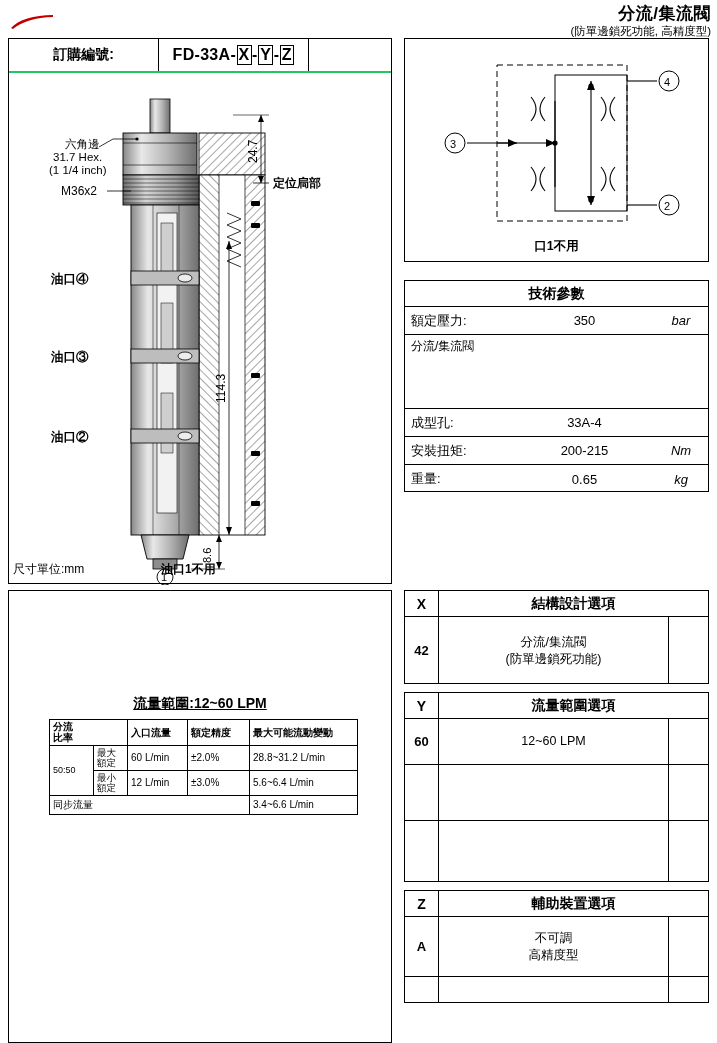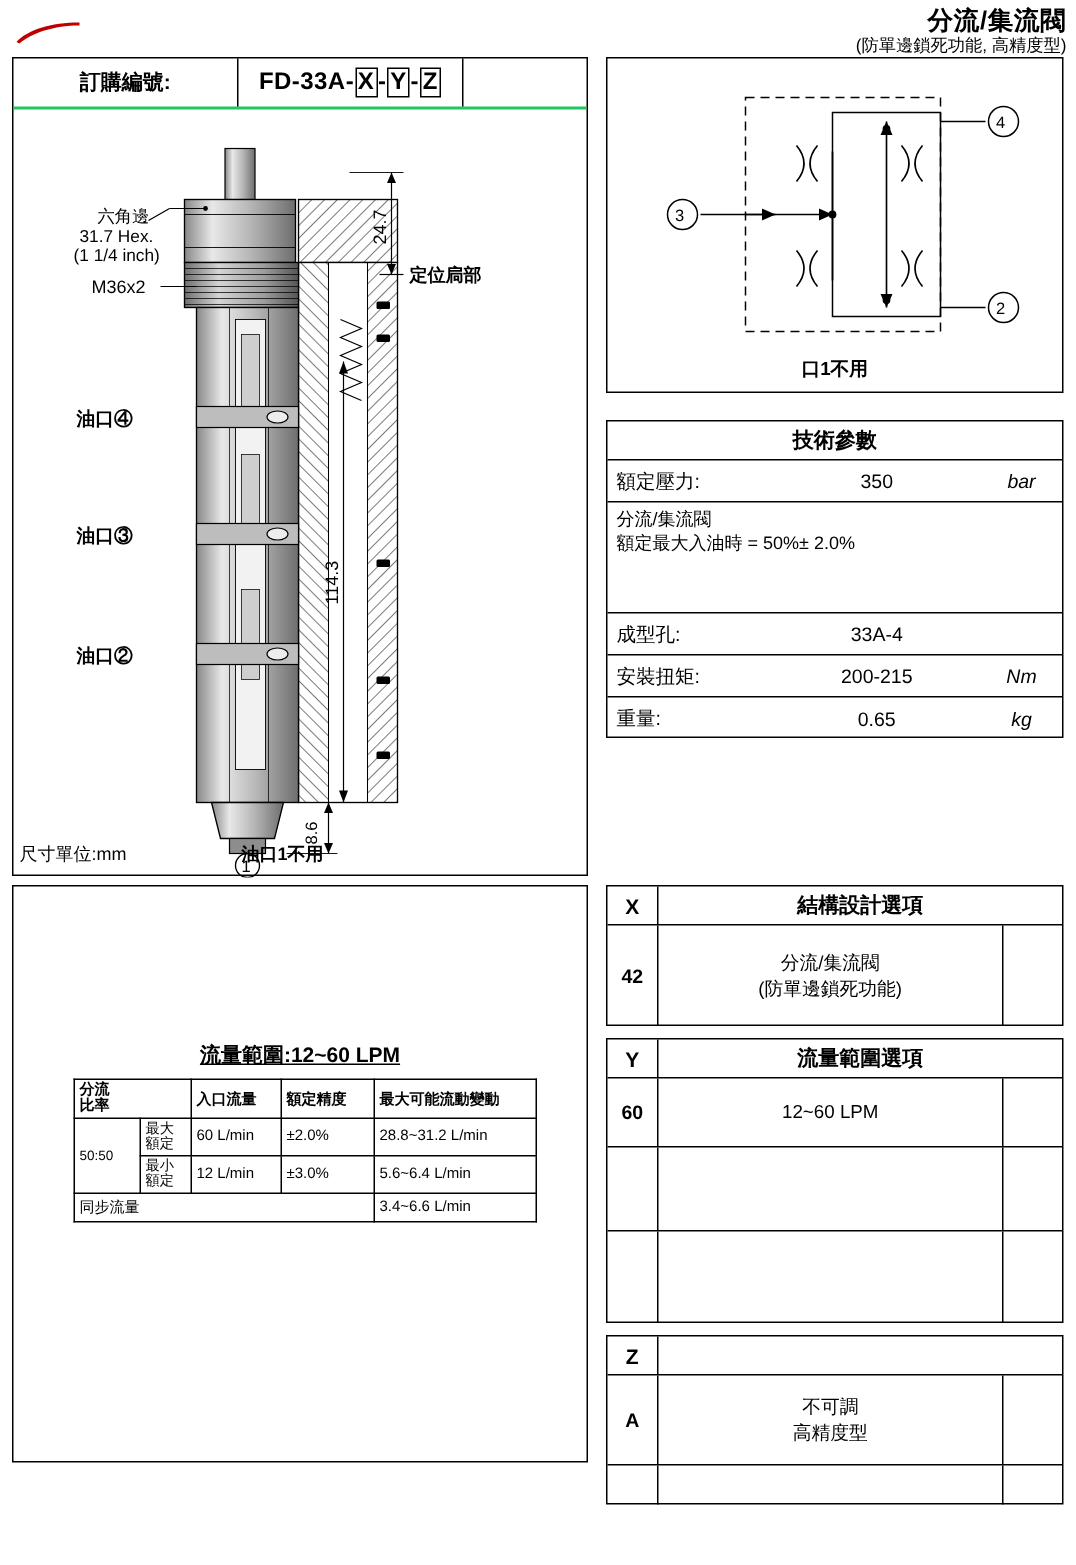--- a/index.html
+++ b/index.html
@@ -61,21 +61,21 @@
   }
   .port1-note {
     position:absolute; left:152px; bottom:5px; font-size:12px; font-weight:bold;
   }
 
   
   #drawing { position:absolute; left:4px; top:34px; width:100%; height:512px; }
   #drawing svg { display:block; }
 
   
-  #left-bottom { left:8px; top:590px; width:384px; height:385px;padding-left:25px; }
+  #left-bottom { left:8px; top:590px; width:384px; height:453px;padding-left:25px; }
   .flow-title {
     position:absolute; left:0; top:104px; width:100%;
     text-align:center; font-size:14px; font-weight:bold;
     text-decoration:underline;
   }
   table.flow {
     position:absolute; left:40px; top:128px;
     border-collapse:collapse;
     font-size:10px;
   }
@@ -412,21 +412,20 @@
     <div class="tech-head">技術參數</div>
 
     <div class="tech-row">
       <div class="tr-label">額定壓力:</div>
       <div class="tr-val">350</div>
       <div class="tr-unit">bar</div>
     </div>
 
     <div class="tech-block">
       <div>分流/集流閥</div>
-      <div>額定最大入油時 = 50%± 2.0%</div>
     </div>
 
     <div class="tech-row">
       <div class="tr-label">成型孔:</div>
       <div class="tr-val">33A-4</div>
       <div class="tr-unit"></div>
     </div>
     <div class="tech-row">
       <div class="tr-label">安裝扭矩:</div>
       <div class="tr-val">200-215</div>
@@ -474,20 +473,21 @@
     <div class="opt-row r3">
       <div class="opt-rk"></div>
       <div class="opt-desc"></div>
       <div class="opt-tail"></div>
     </div>
   </div>
 
   <div class="box opt" id="opt-z">
     <div class="opt-head">
       <div class="opt-key">Z</div>
+      <div class="opt-title">輔助裝置選項</div>
     </div>
     <div class="opt-row r1">
       <div class="opt-rk">A</div>
       <div class="opt-desc">
         <div>
           <div>不可調</div>
           <div>高精度型</div>
         </div>
       </div>
       <div class="opt-tail"></div>

